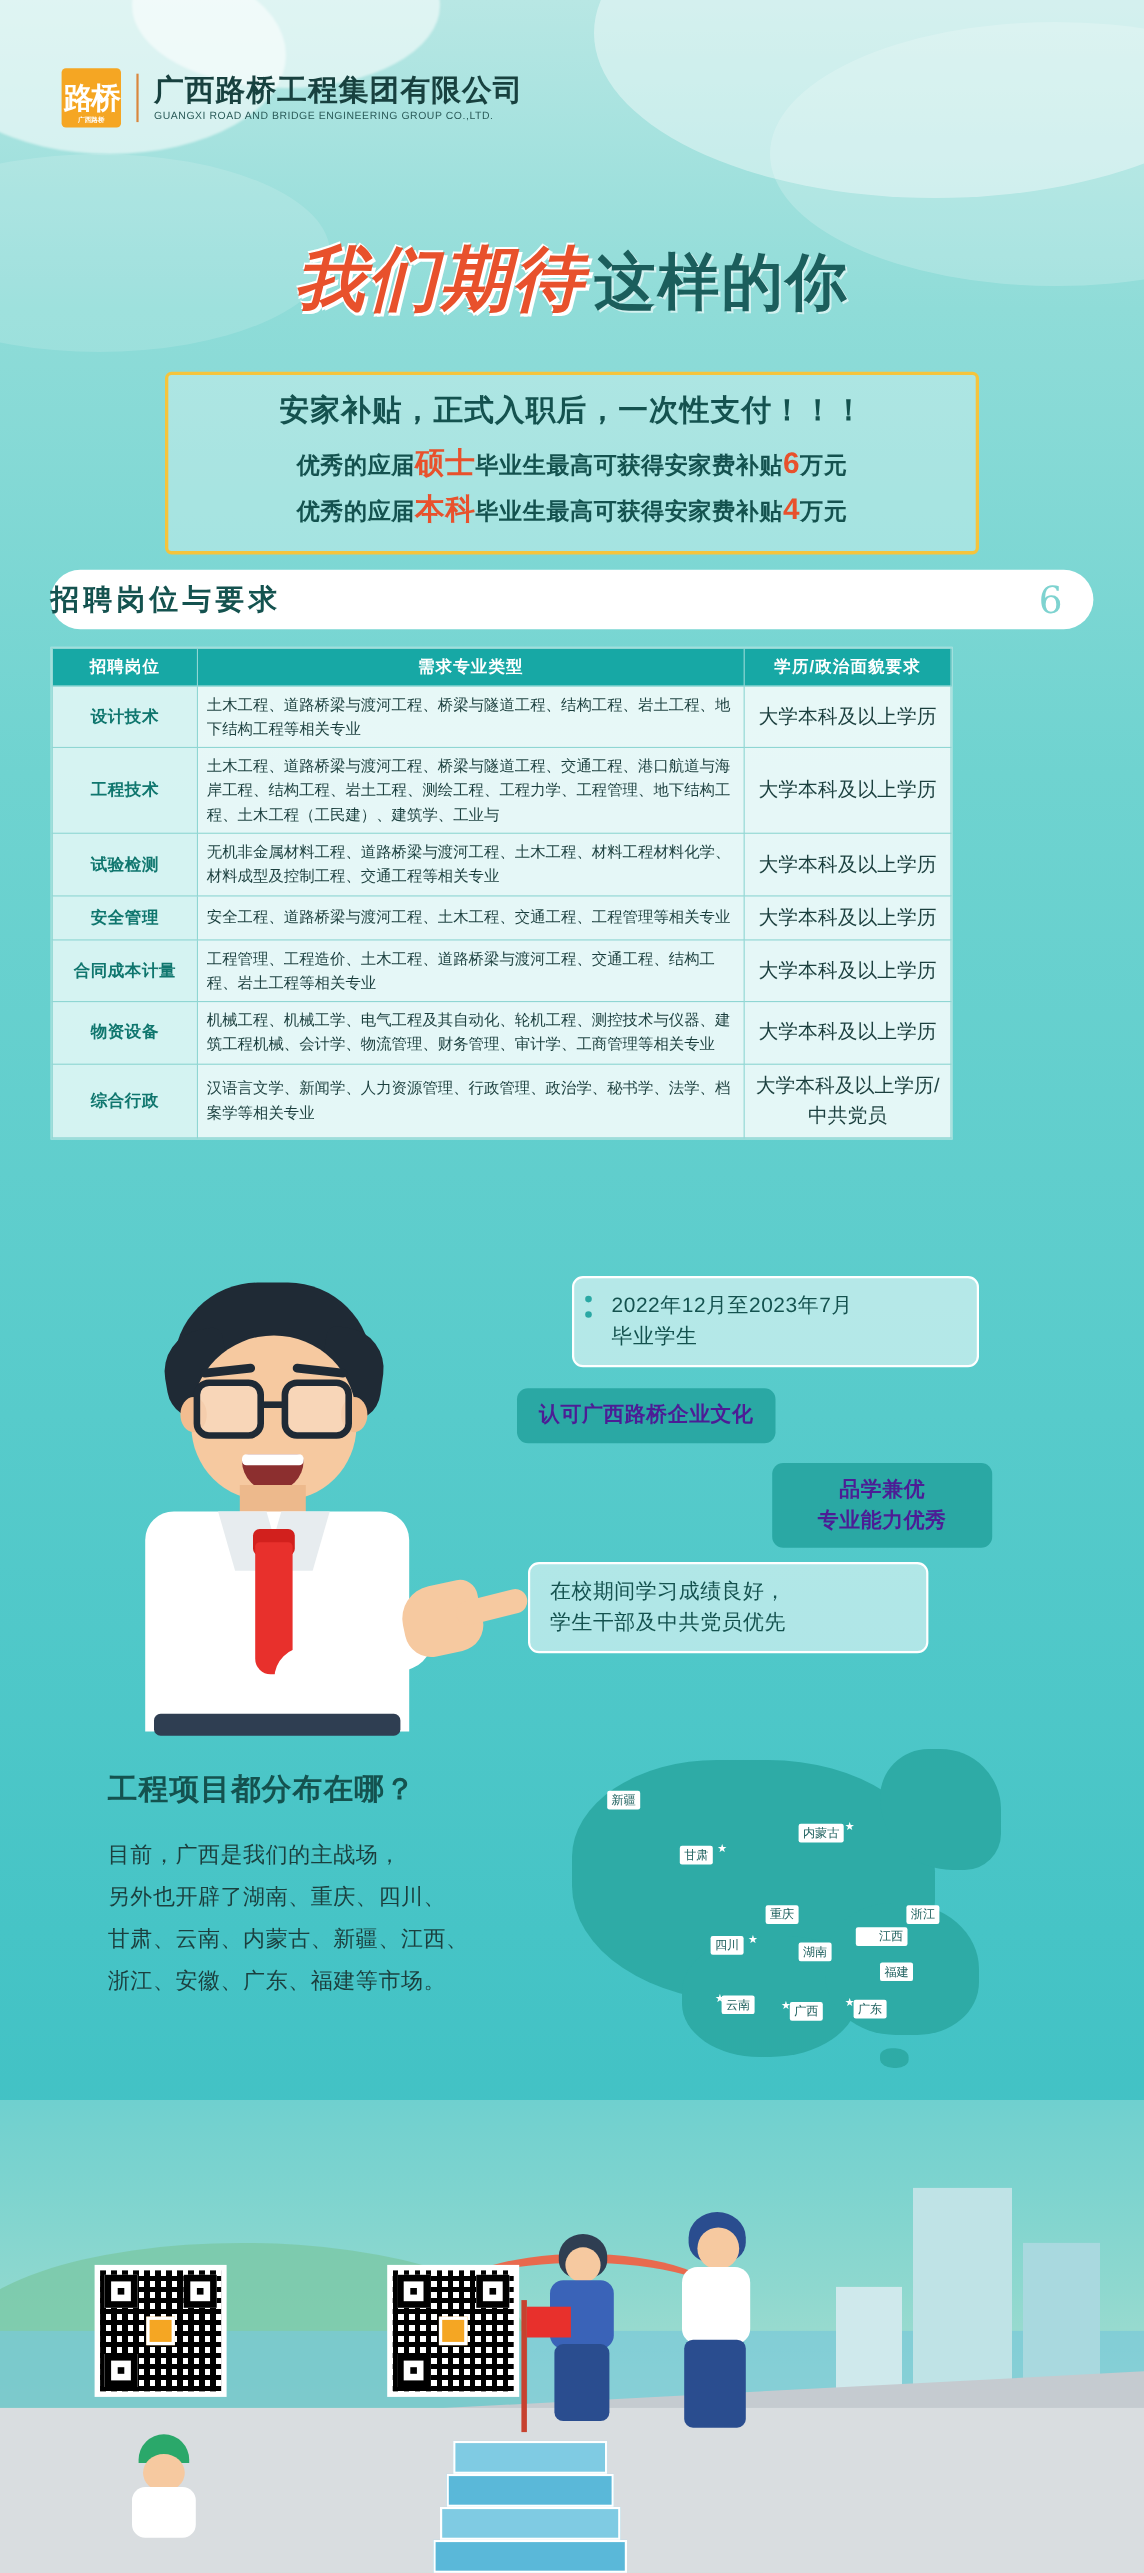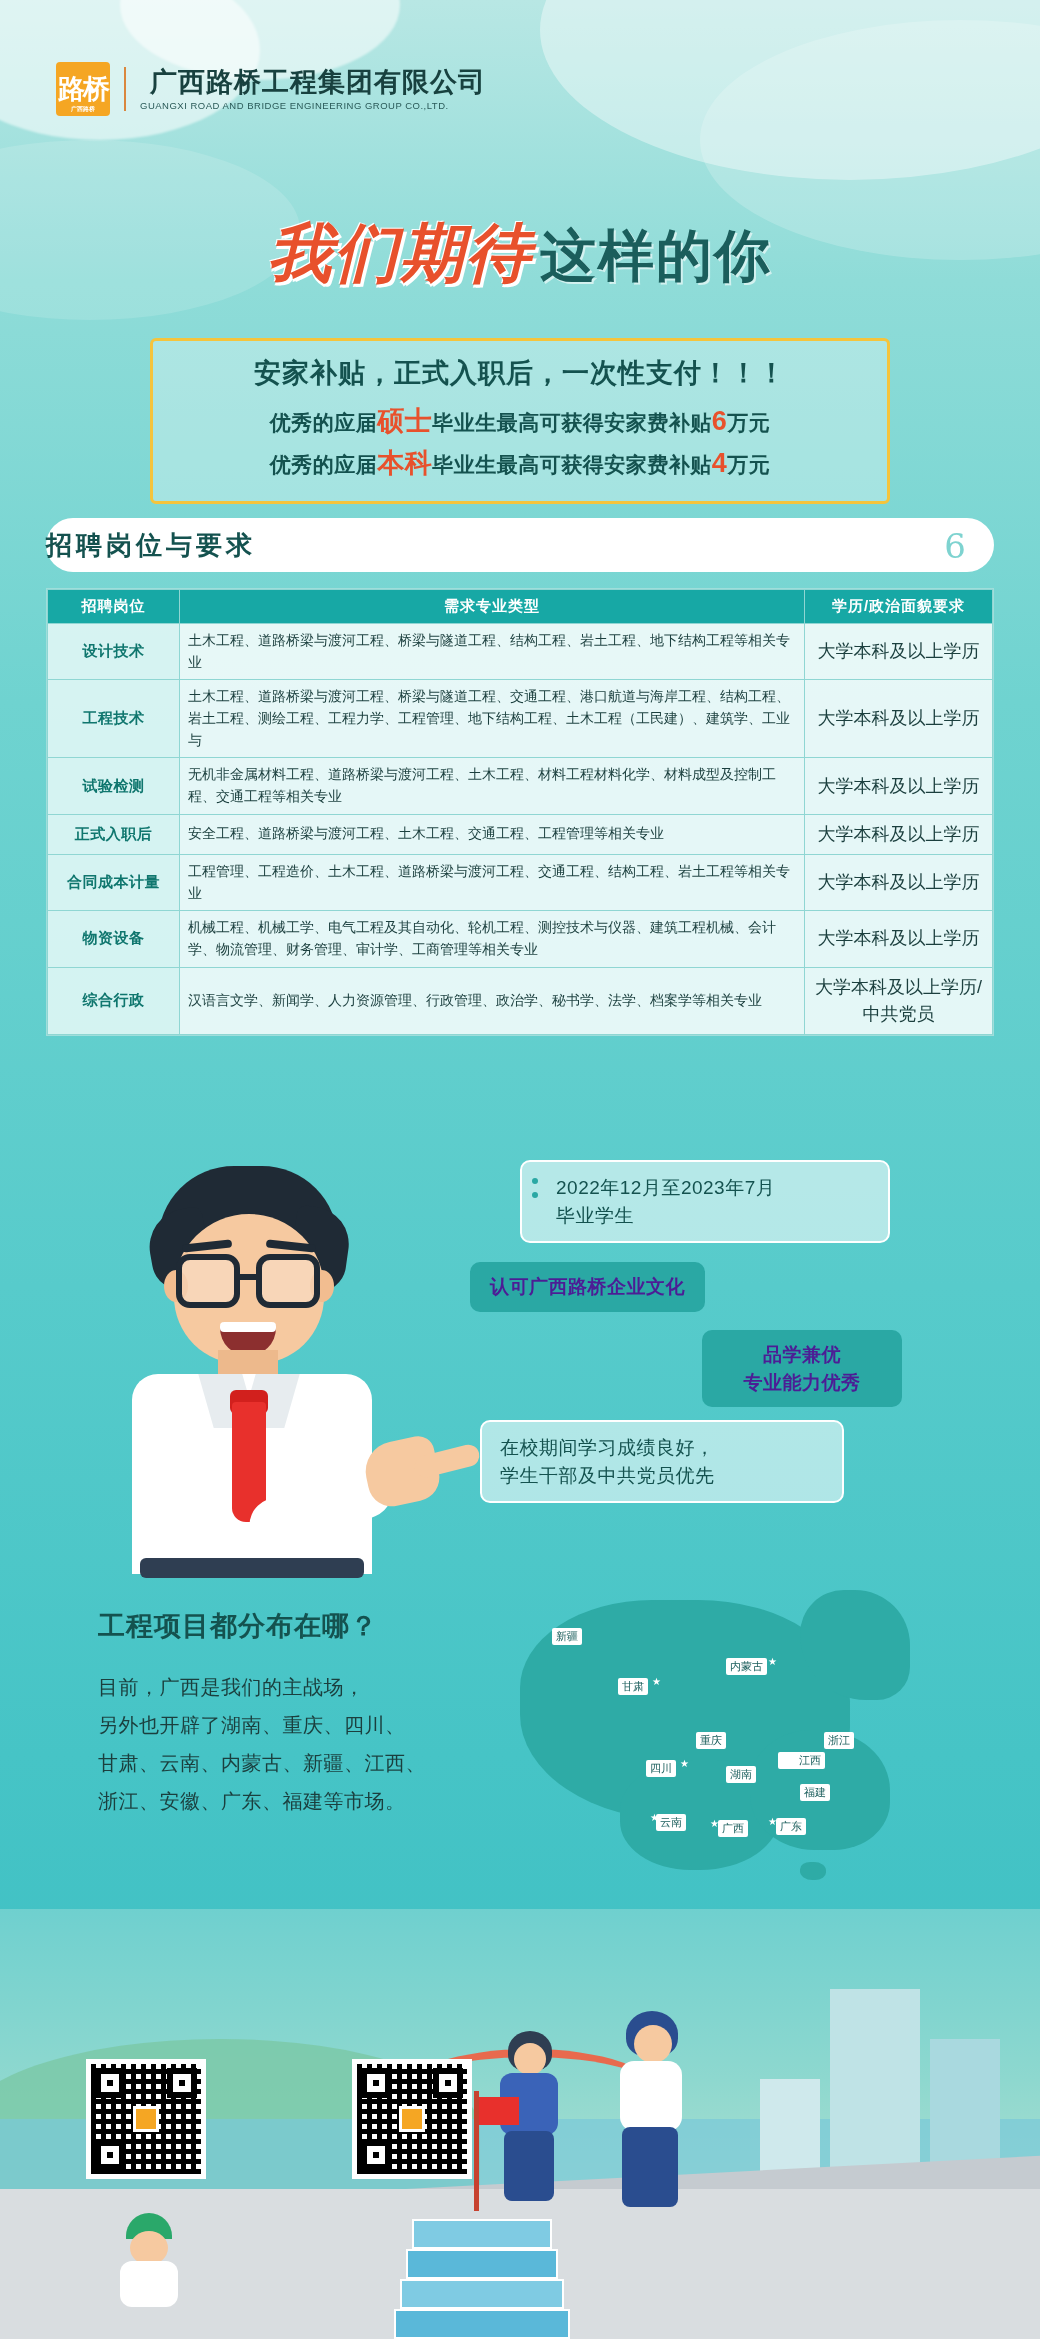--- a/index.html
+++ b/index.html
@@ -61,21 +61,20 @@
     width: 2px; height: 44px;
     background: #d9731f;
     opacity: .85;
   }
   .logo-text .cn {
     font-size: 27px;
     font-weight: bold;
     color: #18413f;
     letter-spacing: 1px;
     line-height: 1.15;
-    margin-left: 10px;
   }
   .logo-text .en {
     font-size: 9.5px;
     color: #2a5a58;
     letter-spacing: .5px;
     margin-top: 2px;
   }
 
   
   .headline {
@@ -162,21 +161,21 @@
     font-size: 34px;
     color: #7ed3d0;
     font-family: "DejaVu Serif", serif;
   }
 
   
   .tbl-wrap {
     position: absolute;
     top: 588px;
     left: 46px;
-    width: 948px;
+    width: 820px;
     background: rgba(255,255,255,0.55);
     border: 1px solid #9fdedb;
   }
   table {
     width: 100%;
     border-collapse: collapse;
     table-layout: fixed;
   }
   th, td {
     border: 1px solid #8fd6d3;
@@ -423,21 +422,21 @@
         <td class="post">工程技术</td>
         <td class="major">土木工程、道路桥梁与渡河工程、桥梁与隧道工程、交通工程、港口航道与海岸工程、结构工程、岩土工程、测绘工程、工程力学、工程管理、地下结构工程、土木工程（工民建）、建筑学、工业与</td>
         <td class="edu">大学本科及以上学历</td>
       </tr>
       <tr>
         <td class="post">试验检测</td>
         <td class="major">无机非金属材料工程、道路桥梁与渡河工程、土木工程、材料工程材料化学、材料成型及控制工程、交通工程等相关专业</td>
         <td class="edu">大学本科及以上学历</td>
       </tr>
       <tr>
-        <td class="post">正式入职后</td>
+        <td class="post">安全管理</td>
         <td class="major">安全工程、道路桥梁与渡河工程、土木工程、交通工程、工程管理等相关专业</td>
         <td class="edu">大学本科及以上学历</td>
       </tr>
       <tr>
         <td class="post">合同成本计量</td>
         <td class="major">工程管理、工程造价、土木工程、道路桥梁与渡河工程、交通工程、结构工程、岩土工程等相关专业</td>
         <td class="edu">大学本科及以上学历</td>
       </tr>
       <tr>
         <td class="post">物资设备</td>

